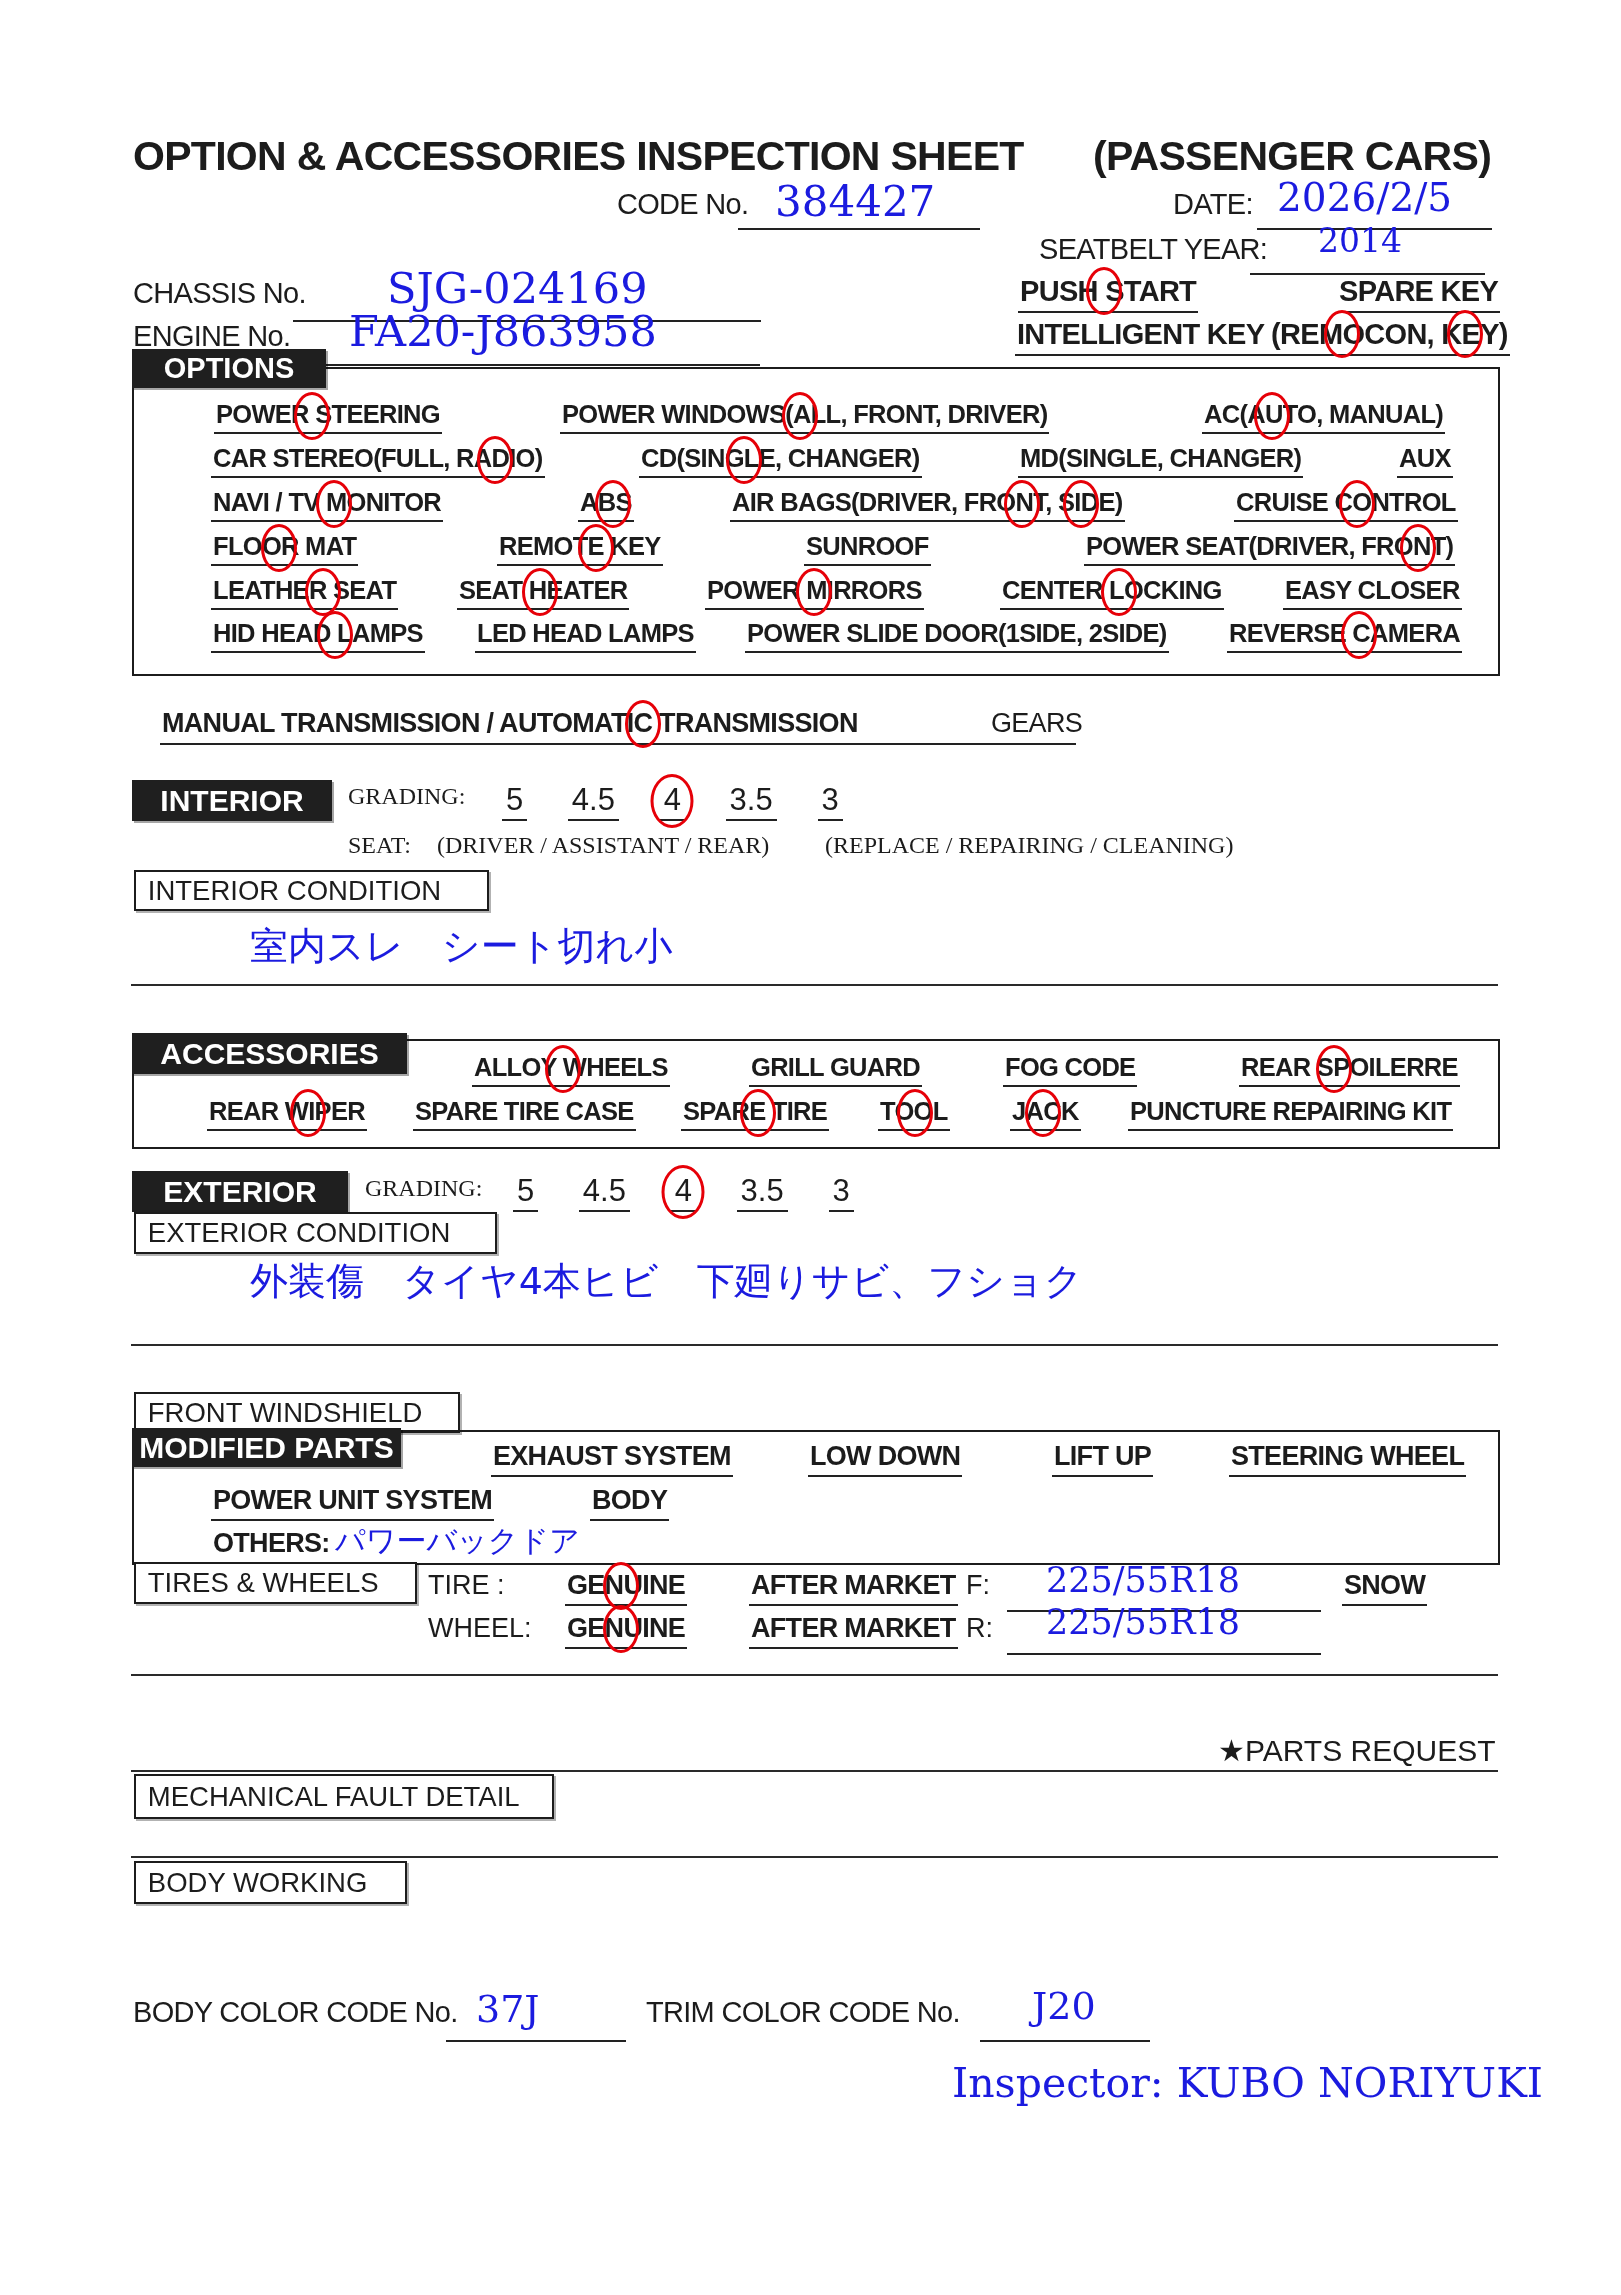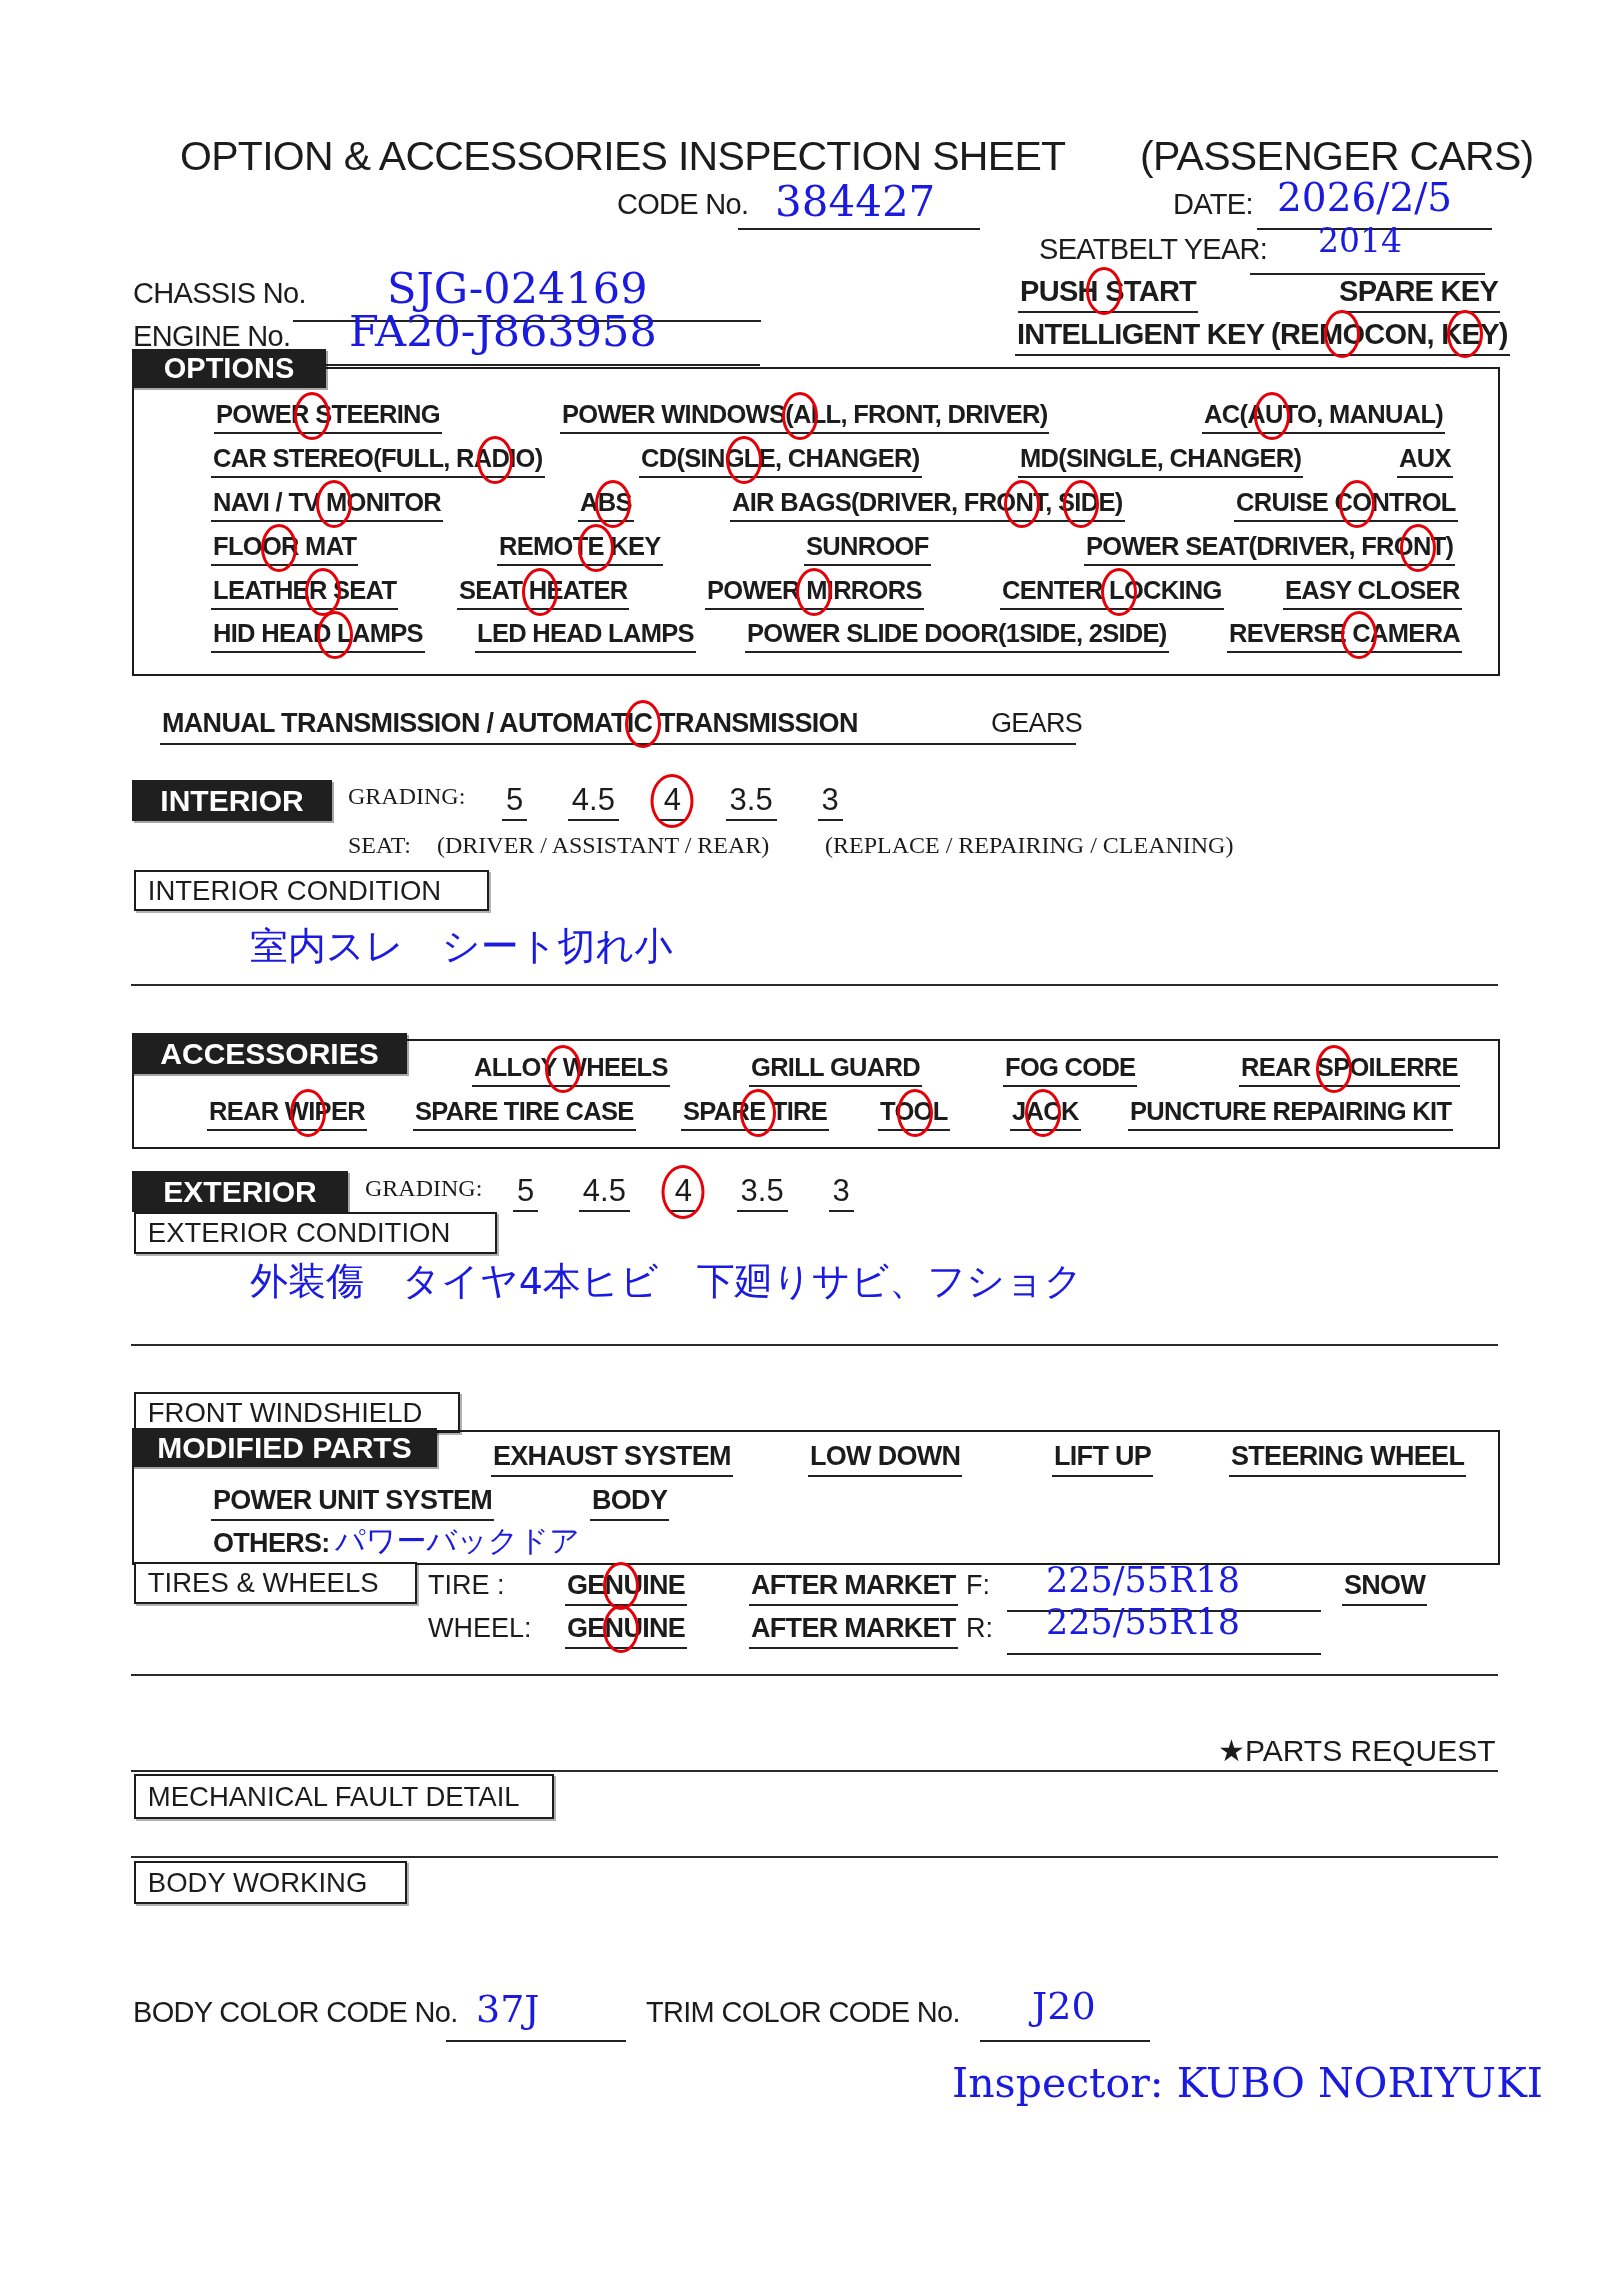--- a/index.html
+++ b/index.html
@@ -1,20 +1,20 @@
 <!DOCTYPE html>
 <html style="font-size:10.5px"><head>
 <meta charset="utf-8">
 <style>
   html,body{margin:0;padding:0;background:#fff;}
   #page{position:relative;width:1622px;height:2295px;background:#ffffff;
         font-family:"Liberation Sans",sans-serif;color:#1c1c1c;overflow:hidden;}
   .abs{position:absolute;white-space:nowrap;}
   
-  .h1{font-size:41px;font-weight:normal;letter-spacing:-0.7px;margin-left:47px;}
+  .h1{font-size:41px;font-weight:bold;letter-spacing:-0.7px;}
   .lbl{font-size:29px;letter-spacing:-0.7px;}
   .opt{position:absolute;font-size:25.5px;letter-spacing:-0.7px;white-space:nowrap;font-weight:bold;}
   .opt .t{display:inline-block;border-bottom:2.6px solid #222;padding:0 2px 2.6px 2px;}
   .nl{border-bottom:none !important;}
   .big{font-size:24px;font-family:Liberation Serif, serif;}
   
   .tag{position:absolute;background:#1f1f1f;color:#fff;font-weight:bold;
        display:flex;align-items:center;justify-content:center;
        box-shadow:2px 2px 0 rgba(0,0,0,.35);}
   
@@ -158,21 +158,21 @@
     <span class="grade">3.5</span>
     <span class="grade">3</span>
   </div>
   <div class="obox" style="left:134px;top:1212px;width:335px;height:38px;font-size:27.5px">EXTERIOR CONDITION</div>
   <div class="hand jp" style="left:250px;top:1256px;font-size:38px">外装傷　タイヤ4本ヒビ　下廻りサビ、フショク</div>
   <div class="hr" style="left:131px;top:1344px;width:1367px"></div>
 
   <div class="obox" style="left:134px;top:1392px;width:298px;height:37px;font-size:27.5px">FRONT WINDSHIELD</div>
 
   <div class="rect" style="left:132px;top:1430px;width:1364px;height:131px"></div>
-  <div class="tag" style="left:132px;top:1428px;width:305px;height:39px;font-size:30px">MODIFIED PARTS</div>
+  <div class="tag" style="left:132px;top:1428px;width:269px;height:39px;font-size:30px">MODIFIED PARTS</div>
   <div class="opt" style="left:491px;top:1441px;font-size:27px"><span class="t">EXHAUST SYSTEM</span></div>
   <div class="opt" style="left:808px;top:1441px;font-size:27px"><span class="t">LOW DOWN</span></div>
   <div class="opt" style="left:1052px;top:1441px;font-size:27px"><span class="t">LIFT UP</span></div>
   <div class="opt" style="left:1229px;top:1441px;font-size:27px"><span class="t">STEERING WHEEL</span></div>
   <div class="opt" style="left:211px;top:1485px;font-size:27px"><span class="t">POWER UNIT SYSTEM</span></div>
   <div class="opt" style="left:590px;top:1485px;font-size:27px"><span class="t">BODY</span></div>
   <div class="opt" style="left:211px;top:1528px;font-size:27px"><span class="t">OTHERS:</span></div>
   <div class="hand jp" style="left:335px;top:1521px;font-size:30px">パワーバックドア</div>
 
   <div class="obox" style="left:134px;top:1562px;width:255px;height:38px;font-size:27.5px">TIRES &amp; WHEELS</div>

